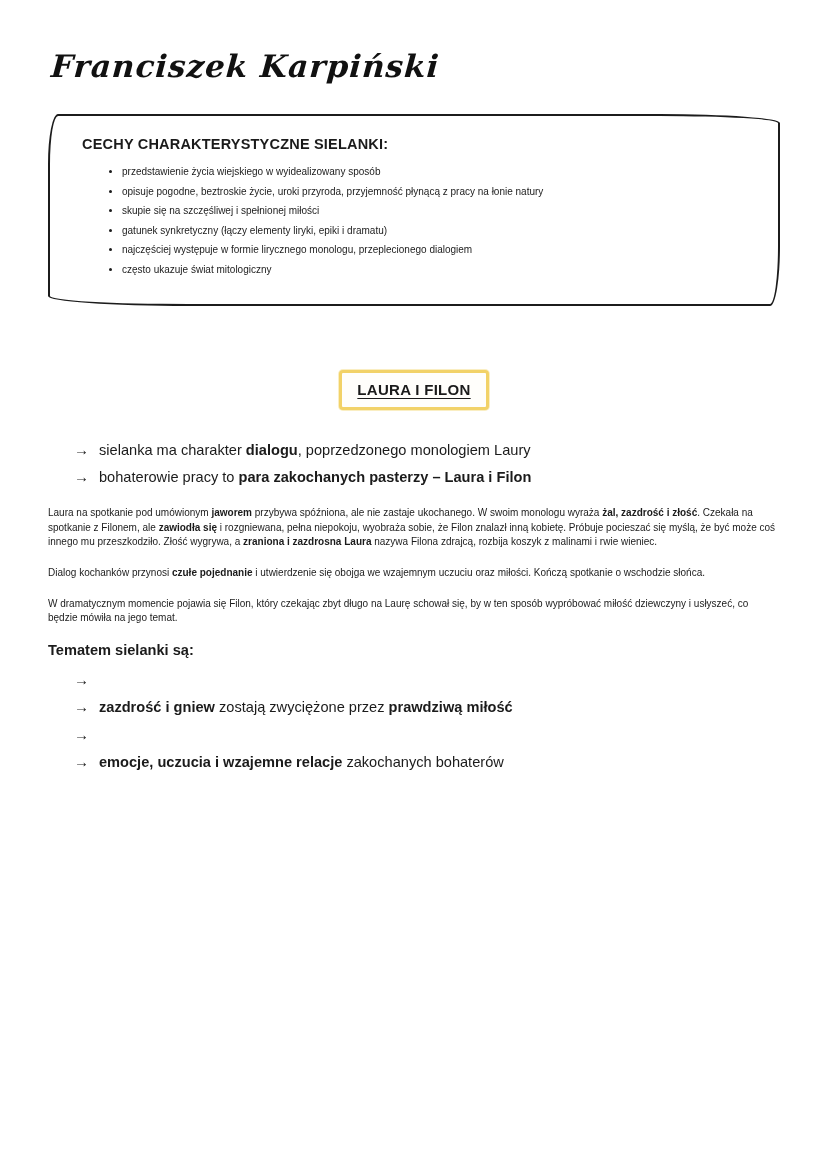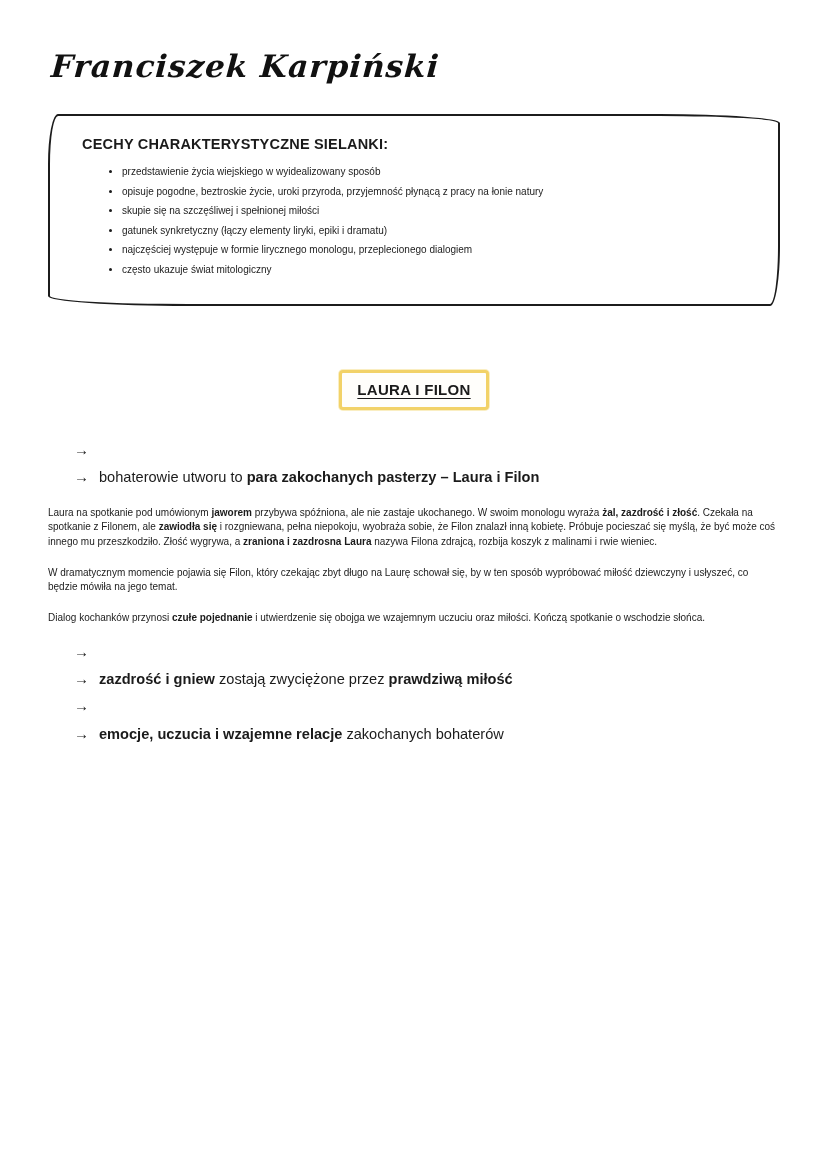--- a/index.html
+++ b/index.html
@@ -126,31 +126,33 @@
     <div class="title-box">
       <span class="title-text">LAURA I FILON</span>
     </div>
   </div>
 
   <div class="doc-body">
 
     <ul class="arrow-list intro-list">
       <li>
         <span class="arrow">→</span>
+        <span class="li-text"><span>sielanka ma charakter </span><strong>dialogu</strong><span>, poprzedzonego monologiem Laury</span></span>
       </li>
       <li>
         <span class="arrow">→</span>
-        <span class="li-text"><span>bohaterowie utworu to </span><strong>para zakochanych pasterzy – Laura i Filon</strong></span>
+        <span class="li-text"><span>bohaterowie pracy to </span><strong>para zakochanych pasterzy – Laura i Filon</strong></span>
       </li>
     </ul>
 
     <p class="paragraph"><span>Laura na spotkanie pod umówionym </span><strong>jaworem</strong><span> przybywa spóźniona, ale nie zastaje ukochanego. W swoim monologu wyraża </span><strong>żal, zazdrość i złość</strong><span>. Czekała na spotkanie z Filonem, ale </span><strong>zawiodła się</strong><span> i rozgniewana, pełna niepokoju, wyobraża sobie, że Filon znalazł inną kobietę. Próbuje pocieszać się myślą, że być może coś innego mu przeszkodziło. Złość wygrywa, a </span><strong>zraniona i zazdrosna Laura</strong><span> nazywa Filona zdrajcą, rozbija koszyk z malinami i rwie wieniec.</span></p>
+    <p class="paragraph"><span>Dialog kochanków przynosi </span><strong>czułe pojednanie</strong><span> i utwierdzenie się obojga we wzajemnym uczuciu oraz miłości. Kończą spotkanie o wschodzie słońca.</span></p>
     <p class="paragraph"><span>W dramatycznym momencie pojawia się Filon, który czekając zbyt długo na Laurę schował się, by w ten sposób wypróbować miłość dziewczyny i usłyszeć, co będzie mówiła na jego temat.</span></p>
-    <p class="paragraph"><span>Dialog kochanków przynosi </span><strong>czułe pojednanie</strong><span> i utwierdzenie się obojga we wzajemnym uczuciu oraz miłości. Kończą spotkanie o wschodzie słońca.</span></p>
 
+    <div class="themes-heading">Tematem sielanki są:</div>
 
     <ul class="arrow-list themes-list">
       <li>
         <span class="arrow">→</span>
       </li>
       <li>
         <span class="arrow">→</span>
         <span class="li-text"><strong>zazdrość i gniew</strong><span> zostają zwyciężone przez </span><strong>prawdziwą miłość</strong></span>
       </li>
       <li>

